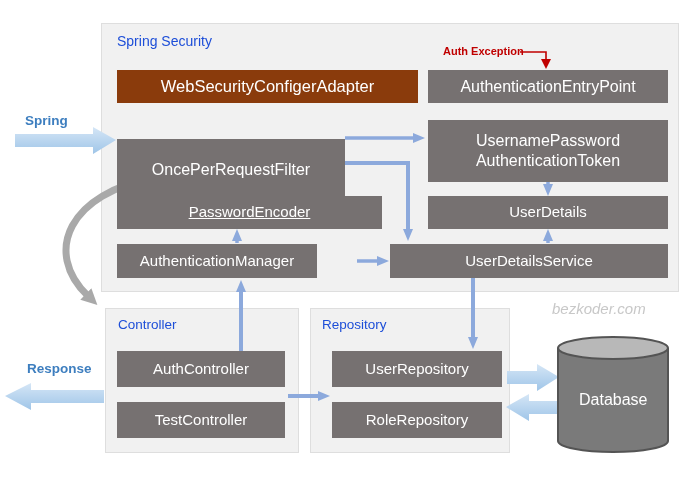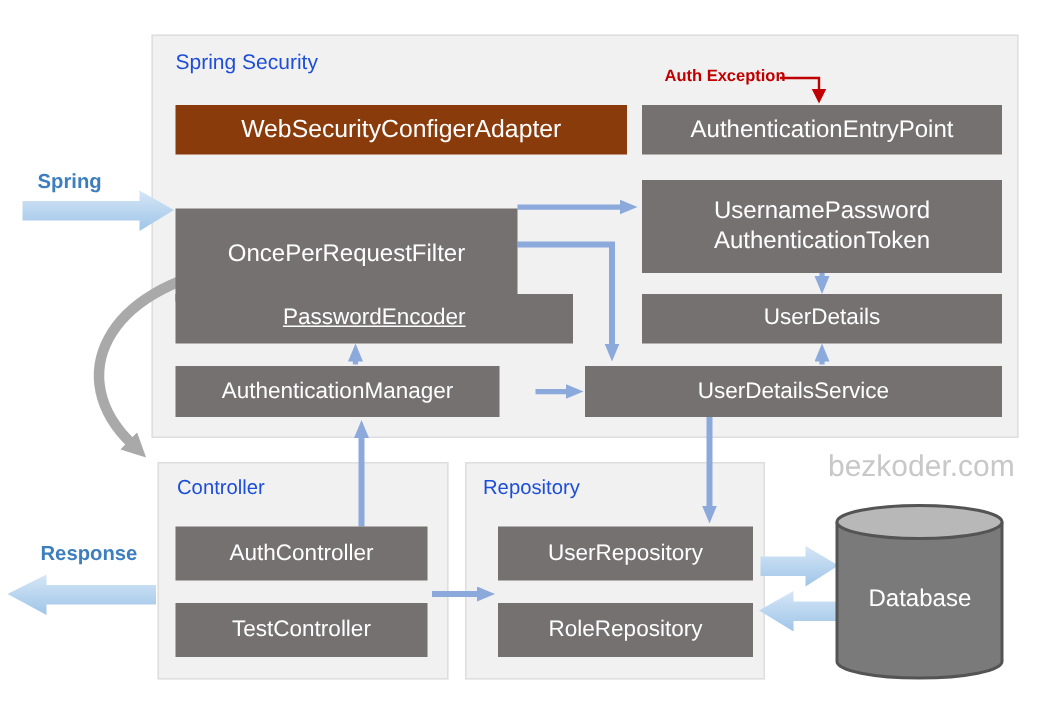--- a/index.html
+++ b/index.html
@@ -12,21 +12,21 @@
   body{font-family:"Liberation Sans",sans-serif;background:#fff;}
   #stage{position:relative;width:700px;height:480px;background:#fff;overflow:hidden;}
   .container-box{position:absolute;background:var(--container-bg);border:1px solid var(--container-border);z-index:1;box-sizing:border-box;}
   .container-label{position:absolute;font-size:14px;color:#1d4ed8;z-index:4;white-space:nowrap;}
   svg.arrow-layer{position:absolute;left:0;top:0;z-index:2;}
   .node{position:absolute;background:var(--box-gray);color:#fff;display:flex;align-items:center;justify-content:center;text-align:center;z-index:3;font-size:15px;line-height:1.25;box-sizing:border-box;}
   .node.big{font-size:16px;}
   .node.brown{background:var(--box-brown);font-size:16.5px;}
   .flow-label{position:absolute;font-weight:bold;font-size:13.5px;color:var(--label-blue);z-index:4;white-space:nowrap;}
   .exception-label{position:absolute;font-size:11px;font-weight:bold;color:var(--red);z-index:4;white-space:nowrap;}
-  .watermark{position:absolute;font-size:20px;color:var(--watermark);z-index:4;white-space:nowrap;}
+  .watermark{position:absolute;font-style:italic;font-size:15px;color:var(--watermark);z-index:4;white-space:nowrap;}
   .db-label{position:absolute;color:#fff;font-size:16px;z-index:4;white-space:nowrap;}
   .arrow-line{stroke:var(--arrow-blue);fill:none;}
   .mblue{fill:var(--arrow-blue);}
   .mred{fill:var(--red);}
   .mgray{fill:var(--curve-gray);}
   .redline{stroke:var(--red);fill:none;}
   .curve{stroke:var(--curve-gray);fill:none;}
 </style>
 </head>
 <body>
@@ -86,21 +86,21 @@
 
   <div class="node brown" style="left:117px;top:70px;width:301px;height:33px;">WebSecurityConfigerAdapter</div>
   <div class="node big" style="left:428px;top:70px;width:240px;height:33px;">AuthenticationEntryPoint</div>
   <div class="node big" style="left:117px;top:120px;width:228px;height:62px;margin-top:19px;">OncePerRequestFilter</div>
   <div class="node big" style="left:428px;top:120px;width:240px;height:62px;flex-direction:column;">
     <span>UsernamePassword</span>
     <span>AuthenticationToken</span>
   </div>
   <div class="node" style="left:117px;top:196px;width:265px;height:33px;text-decoration:underline;">PasswordEncoder</div>
   <div class="node" style="left:428px;top:196px;width:240px;height:33px;">UserDetails</div>
-  <div class="node" style="left:117px;top:244px;width:216px;height:34px;">AuthenticationManager</div>
+  <div class="node" style="left:117px;top:244px;width:200px;height:34px;">AuthenticationManager</div>
   <div class="node" style="left:390px;top:244px;width:278px;height:34px;">UserDetailsService</div>
 
   <div class="node" style="left:117px;top:351px;width:168px;height:36px;">AuthController</div>
   <div class="node" style="left:117px;top:402px;width:168px;height:36px;">TestController</div>
 
   <div class="node" style="left:332px;top:351px;width:170px;height:36px;">UserRepository</div>
   <div class="node" style="left:332px;top:402px;width:170px;height:36px;">RoleRepository</div>
 
   <div class="flow-label" style="left:25px;top:113px;">Spring</div>
   <div class="flow-label" style="left:27px;top:361px;">Response</div>

